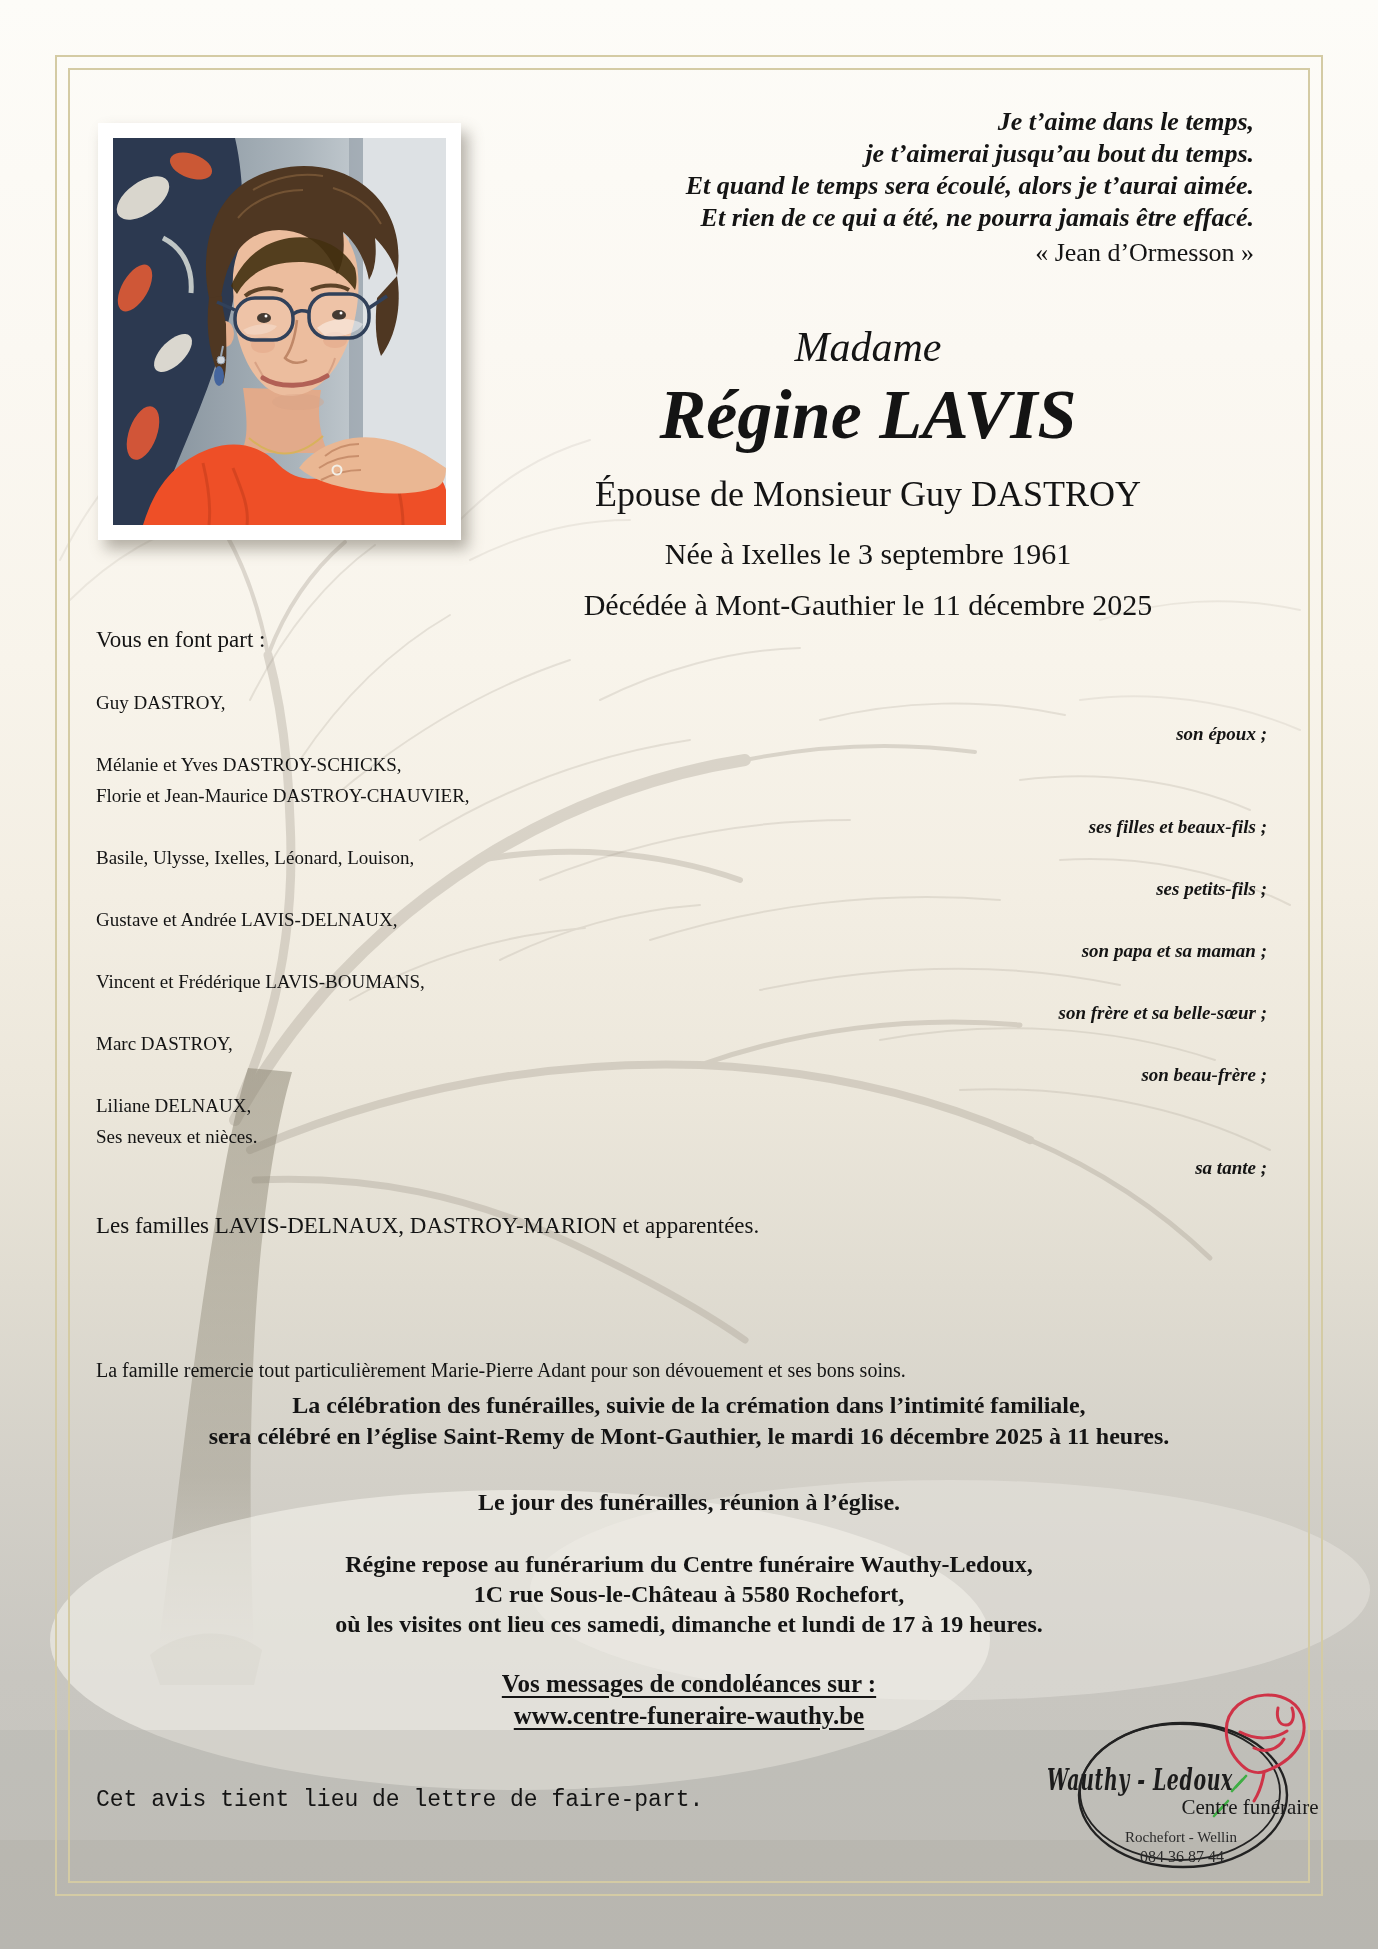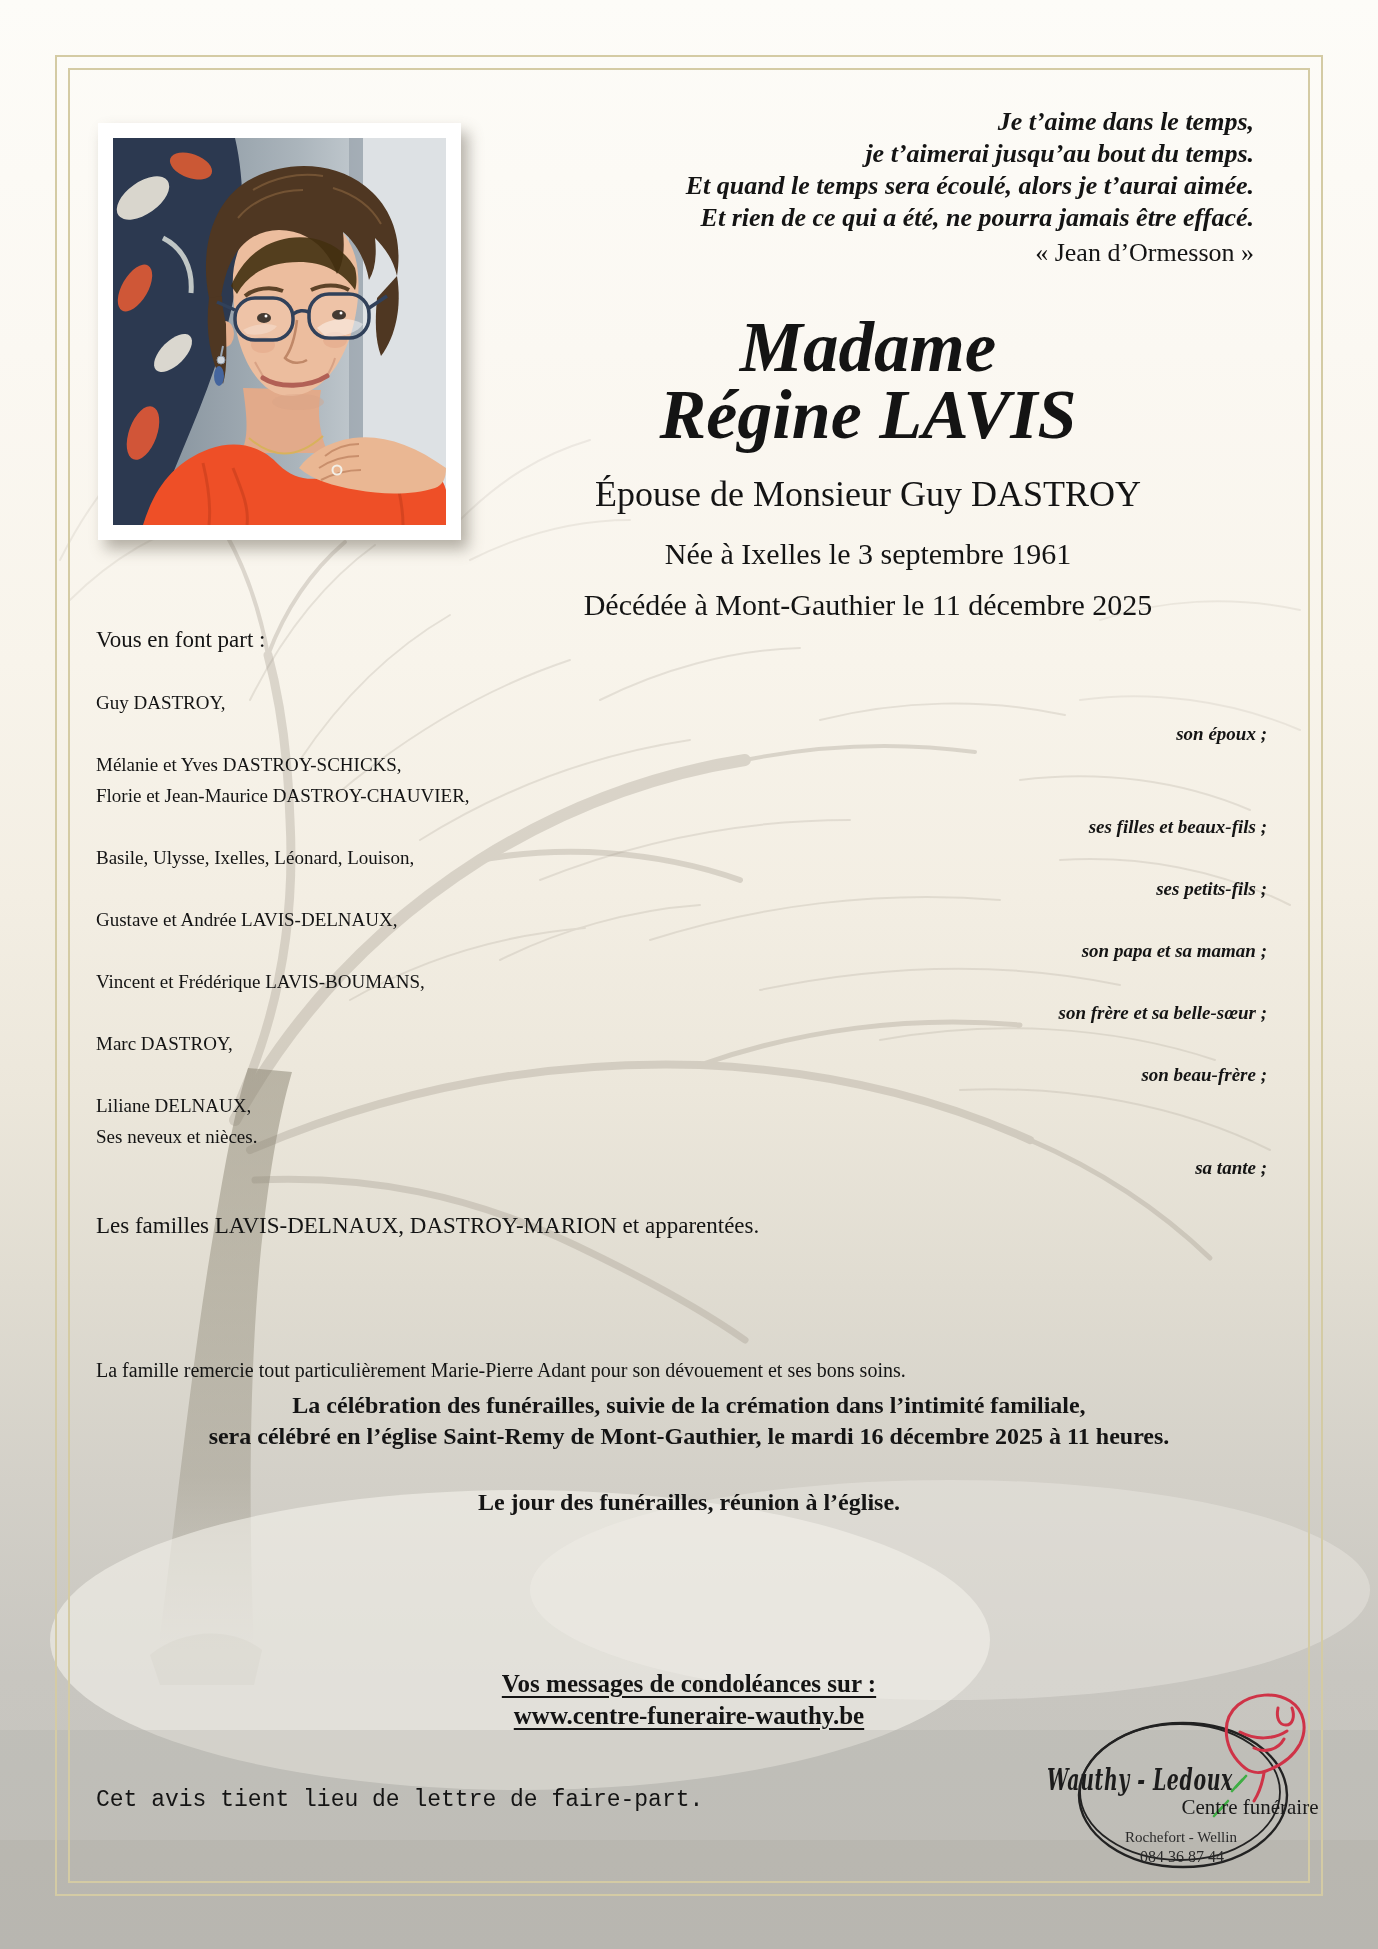--- a/index.html
+++ b/index.html
@@ -25,21 +25,21 @@
   }
   .photo svg{width:100%;height:100%;display:block;}
 
   
   .quote{position:absolute;top:106px;right:124px;width:780px;text-align:right;}
   .quote .q-line{font-size:26px;line-height:32px;font-weight:bold;font-style:italic;}
   .quote .q-attr{font-size:26px;line-height:30px;margin-top:4px;font-weight:normal;font-style:normal;}
 
   
   .head{position:absolute;left:456px;width:824px;top:314px;text-align:center;}
-  .t-madame{font-size:71px;line-height:66px;font-weight:bold;font-style:italic;}
+  .t-madame{font-size:42px;line-height:66px;font-weight:normal;font-style:italic;}
   .t-name{font-size:70px;line-height:74px;font-weight:bold;font-style:italic;margin-top:-2px;}
   .t-spouse{font-size:36px;line-height:44px;margin-top:20px;}
   .dates{position:absolute;left:456px;width:824px;top:528px;text-align:center;font-size:30px;line-height:51px;}
 
   
   .intro{position:absolute;left:96px;top:626px;font-size:23px;line-height:28px;}
   .family{position:absolute;left:96px;right:111px;top:687px;}
   .f-line{height:31px;line-height:31px;font-size:19px;white-space:nowrap;}
   .f-name{text-align:left;}
   .f-rel{text-align:right;font-weight:bold;font-style:italic;}
@@ -243,20 +243,25 @@
     <div class="families-line">Les familles LAVIS-DELNAUX, DASTROY-MARION et apparentées.</div>
   </div>
 
   <div class="thanks">La famille remercie tout particulièrement Marie-Pierre Adant pour son dévouement et ses bons soins.</div>
 
   <div class="cblock celebration">
     <div>La célébration des funérailles, suivie de la crémation dans l’intimité familiale,</div>
     <div>sera célébré en l’église Saint-Remy de Mont-Gauthier, le mardi 16 décembre 2025 à 11 heures.</div>
   </div>
   <div class="cblock meeting">Le jour des funérailles, réunion à l’église.</div>
+  <div class="cblock repose">
+    <div>Régine repose au funérarium du Centre funéraire Wauthy-Ledoux,</div>
+    <div>1C rue Sous-le-Château à 5580 Rochefort,</div>
+    <div>où les visites ont lieu ces samedi, dimanche et lundi de 17 à 19 heures.</div>
+  </div>
   <div class="cblock condolences">
     <div>Vos messages de condoléances sur :</div>
     <div>www.centre-funeraire-wauthy.be</div>
   </div>
 
   <div class="notice">Cet avis tient lieu de lettre de faire-part.</div>
 
   <div class="logo">
     <svg viewBox="0 0 300 215" aria-hidden="true">
       <g fill="none" stroke="#222222">

